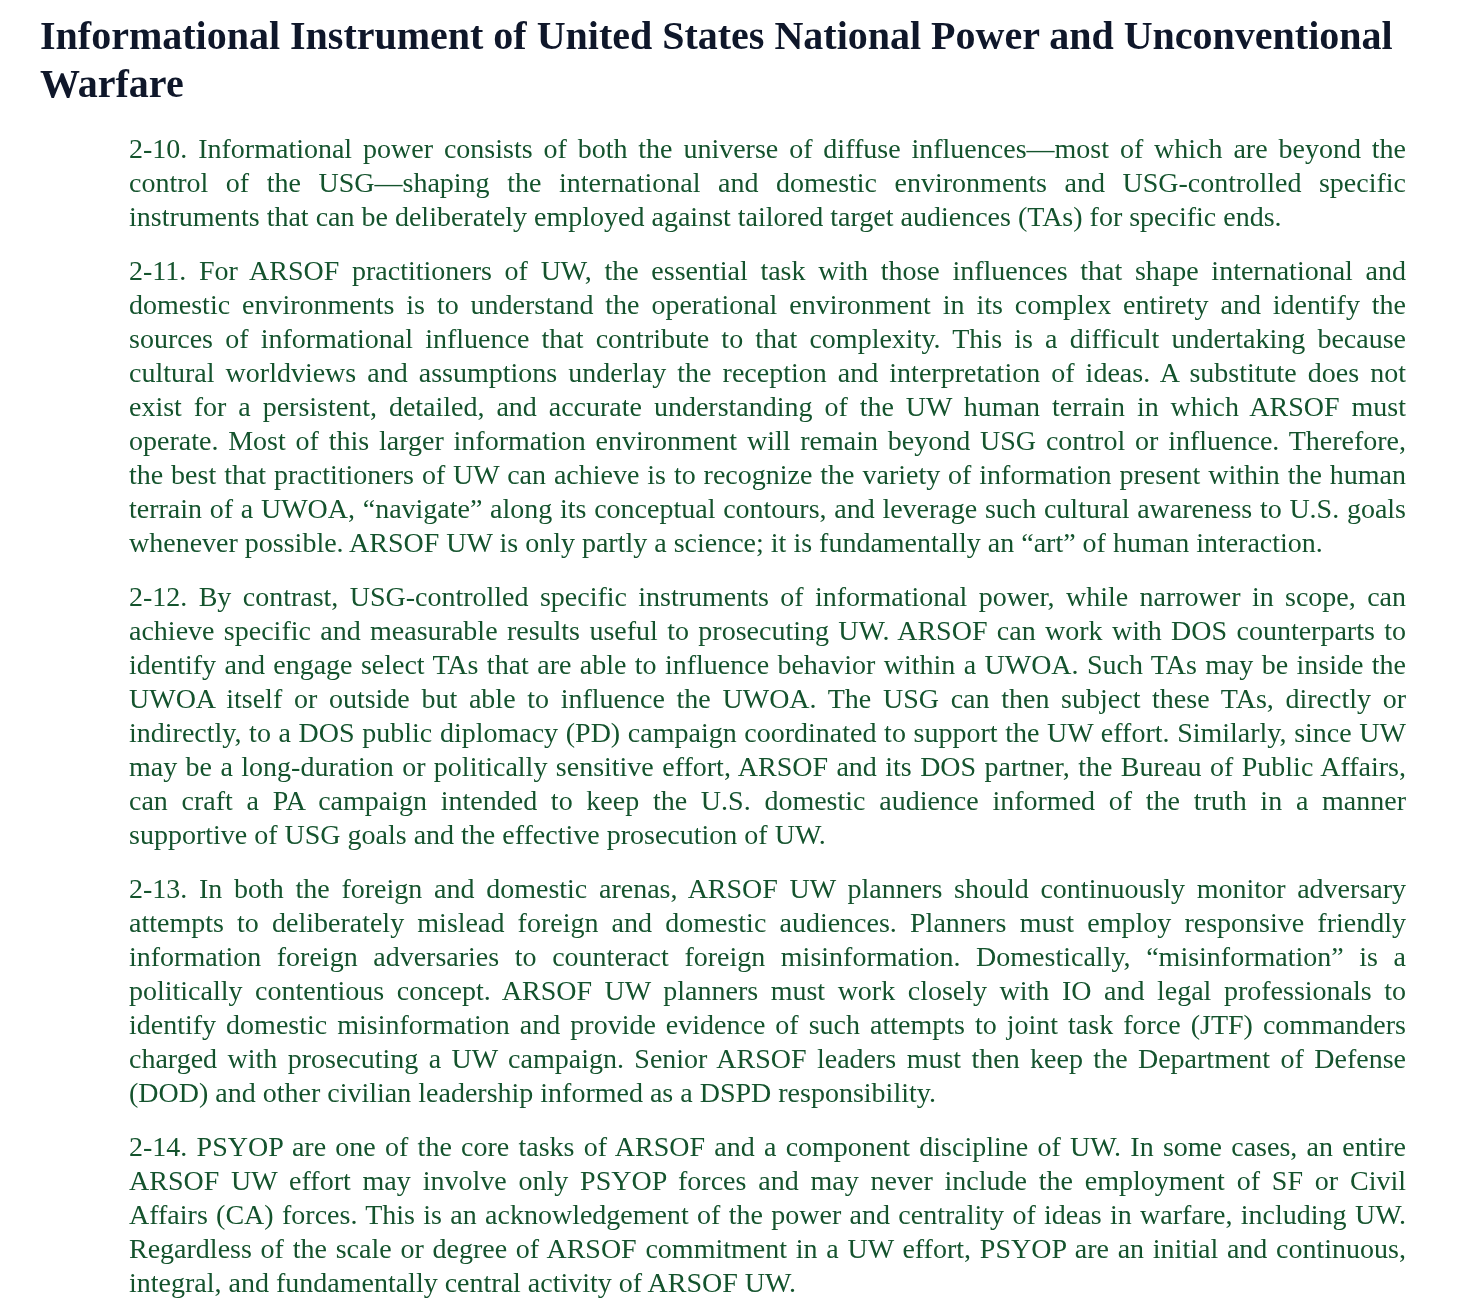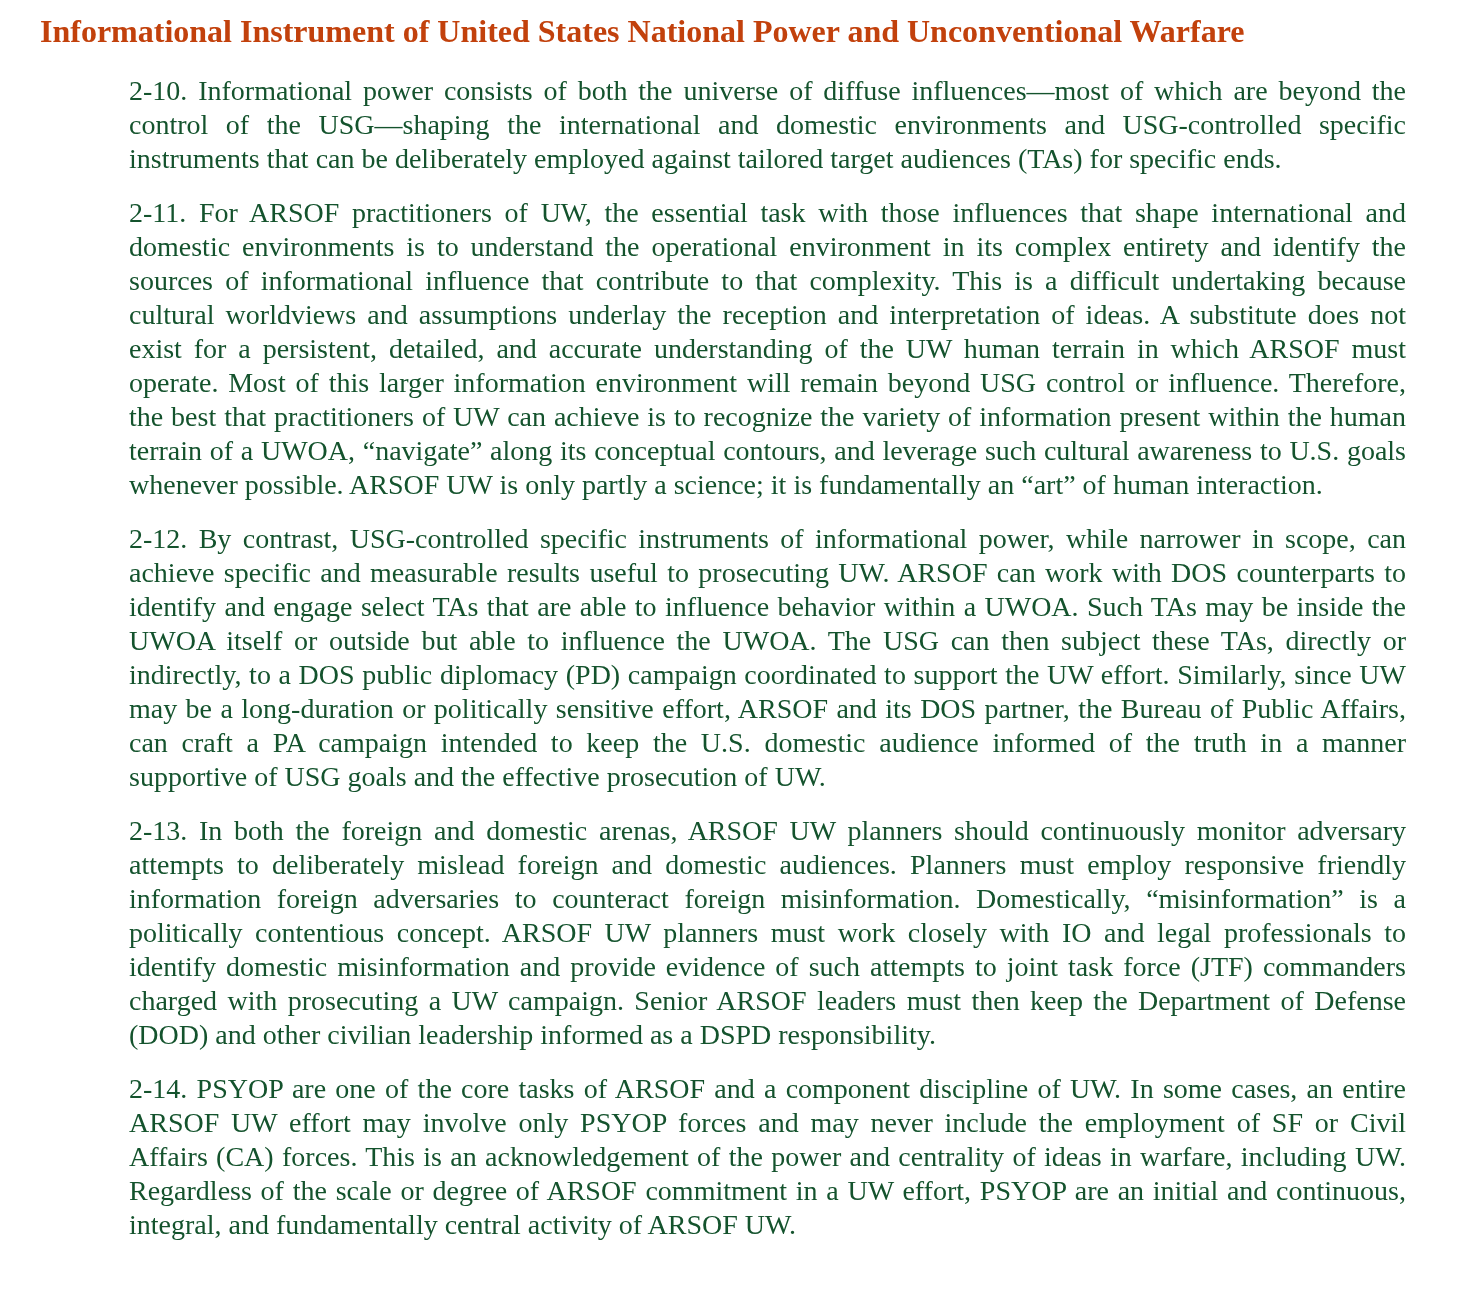--- a/index.html
+++ b/index.html
@@ -8,25 +8,25 @@
     position: relative;
     width: 1474px;
     height: 1308px;
     background: #ffffff;
     color: #000000;
     font-family: "Liberation Serif", "DejaVu Serif", serif;
     overflow: hidden;
   }
   .doc-title {
     font-family: "Liberation Serif", "DejaVu Serif", serif;
-    font-size: 32px;
+    font-size: 40px;
     font-weight: bold;
     line-height: 1.2;
     padding: 12px 60px 0 40px;
-    color: #c2410c;
+    color: #0f172a;
   }
   .doc-body {
     margin: 24px 68px 0 95px;
   }
   .para {
     font-size: 28px;
     line-height: 34px;
     text-align: justify;
     margin-bottom: 20px;
     color: #14532d;

